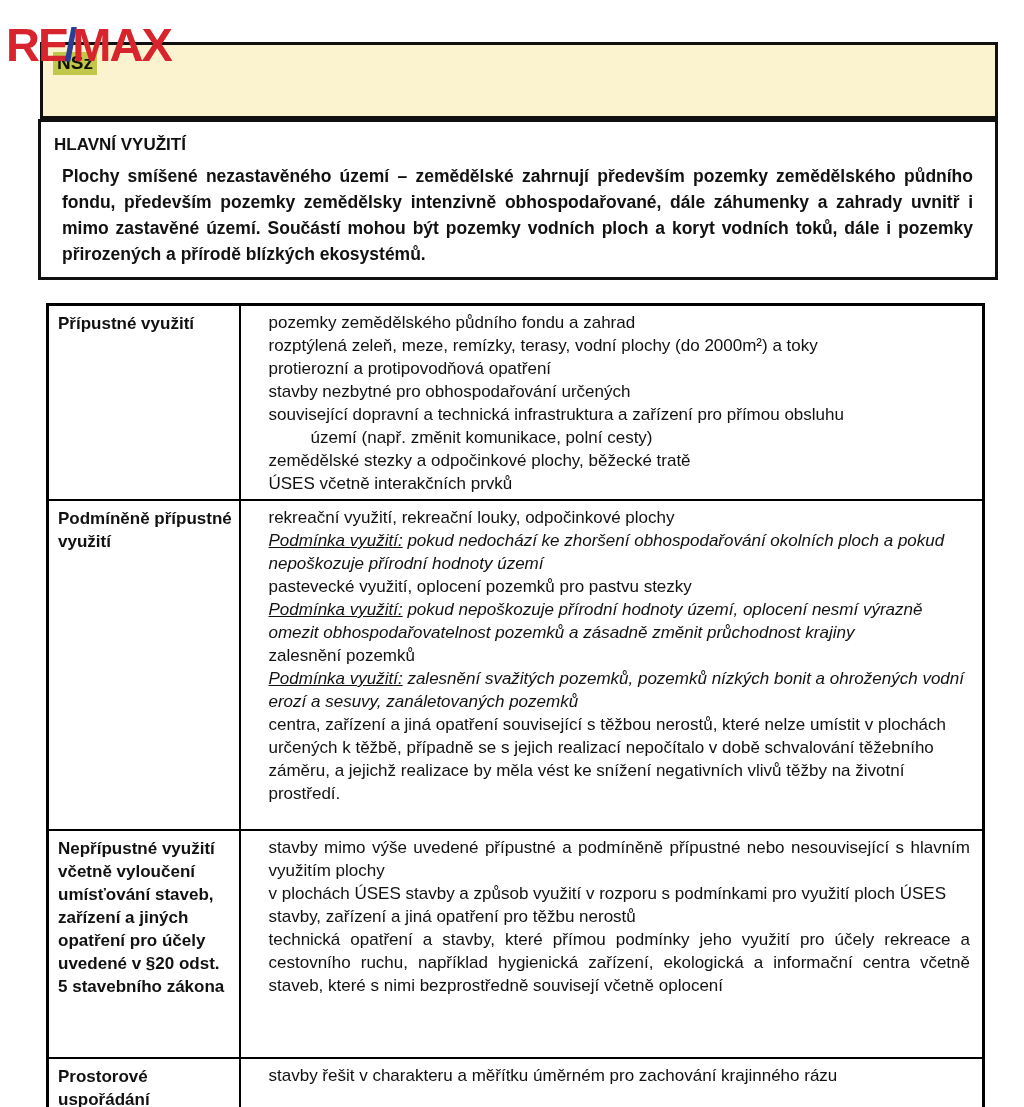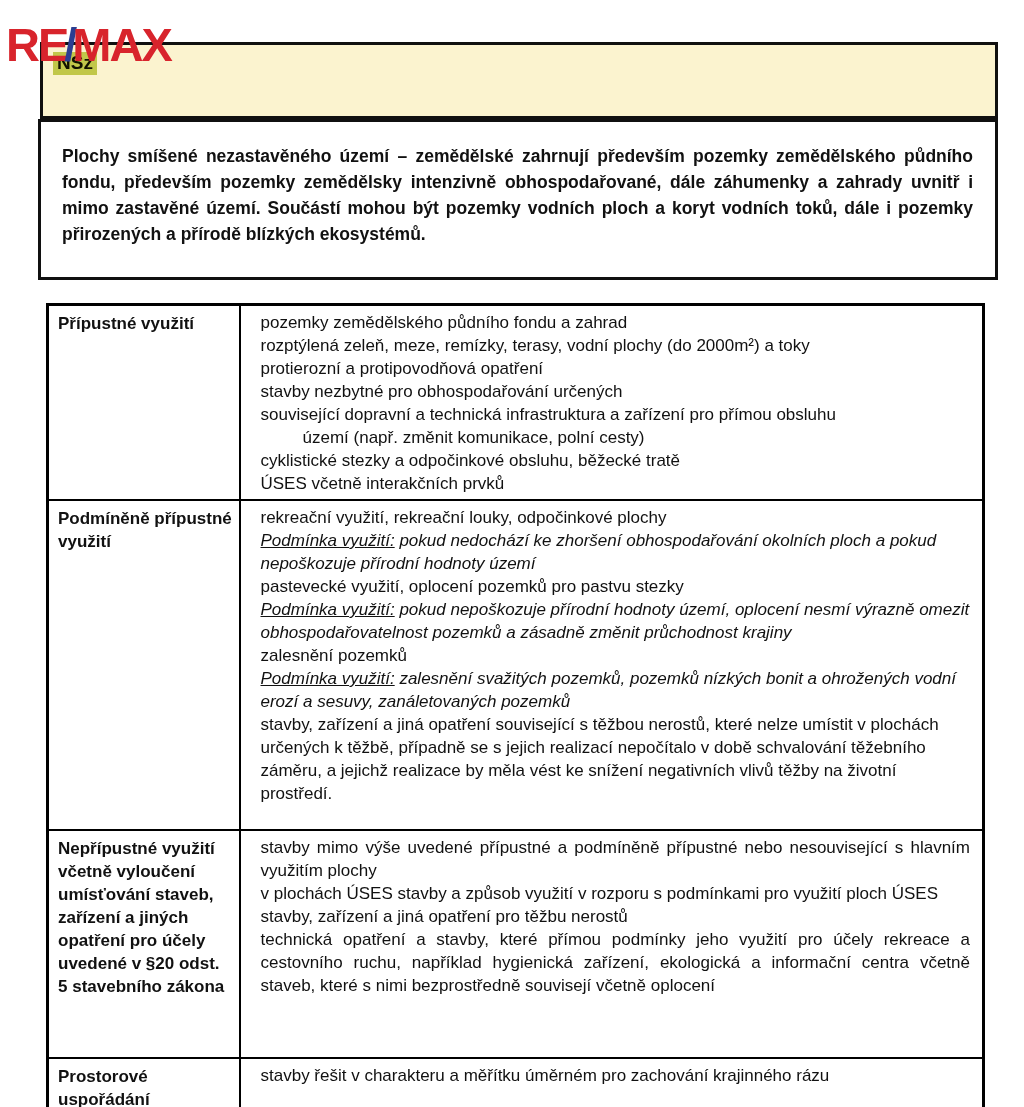--- a/index.html
+++ b/index.html
@@ -44,21 +44,21 @@
     border-collapse:collapse;table-layout:fixed;border:3px solid #000;
     background:#fff;
   }
   .land-table td{border:2px solid #000;vertical-align:top;}
   .label-cell{
     font-weight:bold;font-size:17px;line-height:23px;
     padding:6px 6px 0 9px;
   }
   .content-cell{
     font-size:17px;line-height:23px;
-    padding:5px 12px 4px 20px;
+    padding:5px 12px 4px 28px;
   }
   .land-table tr:nth-child(1) td{height:183px;}
   .land-table tr:nth-child(2) td{height:319px;}
   .land-table tr:nth-child(3) td{height:217px;}
   .land-table tr:nth-child(4) td{height:55px;}
   .item{margin:0;}
   .item.indent{padding-left:42px;}
   .item.justify{text-align:justify;}
   .item.condition{font-style:italic;}
   .cond-label{text-decoration:underline;}
@@ -70,52 +70,53 @@
   <span class="logo-re">RE</span><span class="logo-slash">/</span><span class="logo-max">MAX</span>
 </div>
 
 <div class="header-box">
   <div class="header-row">
     <span class="nsz-badge">NSz</span>
   </div>
 </div>
 
 <div class="main-box">
+  <p class="main-heading">HLAVNÍ VYUŽITÍ</p>
   <p class="main-text">Plochy smíšené nezastavěného území – zemědělské zahrnují především pozemky zemědělského půdního fondu, především pozemky zemědělsky intenzivně obhospodařované, dále záhumenky a zahrady uvnitř i mimo zastavěné území. Součástí mohou být pozemky vodních ploch a koryt vodních toků, dále i pozemky přirozených a přírodě blízkých ekosystémů.</p>
 </div>
 
 <table class="land-table">
   <colgroup>
     <col style="width:192px">
     <col style="width:744px">
   </colgroup>
   <tbody>
       <tr>
         <td class="label-cell">Přípustné využití</td>
         <td class="content-cell">
           <p class="item plain">pozemky zemědělského půdního fondu a zahrad</p>
           <p class="item plain">rozptýlená zeleň, meze, remízky, terasy, vodní plochy (do 2000m²) a toky</p>
           <p class="item plain">protierozní a protipovodňová opatření</p>
           <p class="item plain">stavby nezbytné pro obhospodařování určených</p>
           <p class="item plain">související dopravní a technická infrastruktura a zařízení pro přímou obsluhu</p>
           <p class="item indent">území (např. změnit komunikace, polní cesty)</p>
-          <p class="item plain">cyklistické stezky a odpočinkové obsluhu, běžecké tratě</p>
+          <p class="item plain">zemědělské stezky a odpočinkové plochy, běžecké tratě</p>
           <p class="item plain">ÚSES včetně interakčních prvků</p>
         </td>
       </tr>
       <tr>
         <td class="label-cell">Podmíněně přípustné využití</td>
         <td class="content-cell">
           <p class="item plain">rekreační využití, rekreační louky, odpočinkové plochy</p>
           <p class="item condition"><span class="cond-label">Podmínka využití:</span> pokud nedochází ke zhoršení obhospodařování okolních ploch a pokud nepoškozuje přírodní hodnoty území</p>
           <p class="item plain">pastevecké využití, oplocení pozemků pro pastvu stezky</p>
           <p class="item condition"><span class="cond-label">Podmínka využití:</span> pokud nepoškozuje přírodní hodnoty území, oplocení nesmí výrazně omezit obhospodařovatelnost pozemků a zásadně změnit průchodnost krajiny</p>
           <p class="item plain">zalesnění pozemků</p>
           <p class="item condition"><span class="cond-label">Podmínka využití:</span> zalesnění svažitých pozemků, pozemků nízkých bonit a ohrožených vodní erozí a sesuvy, zanáletovaných pozemků</p>
-          <p class="item plain">stavby, zařízení a jiná opatření související s těžbou nerostů, které nelze umístit v plochách určených k těžbě, případně se s jejich realizací nepočítalo v době schvalování těžebního záměru, a jejichž realizace by měla vést ke snížení negativních vlivů těžby na životní prostředí.</p>
+          <p class="item plain">centra, zařízení a jiná opatření související s těžbou nerostů, které nelze umístit v plochách určených k těžbě, případně se s jejich realizací nepočítalo v době schvalování těžebního záměru, a jejichž realizace by měla vést ke snížení negativních vlivů těžby na životní prostředí.</p>
         </td>
       </tr>
       <tr>
         <td class="label-cell">Nepřípustné využití včetně vyloučení umísťování staveb, zařízení a jiných opatření pro účely uvedené v §20 odst. 5 stavebního zákona</td>
         <td class="content-cell">
           <p class="item justify">stavby mimo výše uvedené přípustné a podmíněně přípustné nebo nesouvisející s hlavním využitím plochy</p>
           <p class="item justify">v plochách ÚSES stavby a způsob využití v rozporu s podmínkami pro využití ploch ÚSES</p>
           <p class="item plain">stavby, zařízení a jiná opatření pro těžbu nerostů</p>
           <p class="item justify">technická opatření a stavby, které přímou podmínky jeho využití pro účely rekreace a cestovního ruchu, například hygienická zařízení, ekologická a informační centra včetně staveb, které s nimi bezprostředně souvisejí včetně oplocení</p>
         </td>

